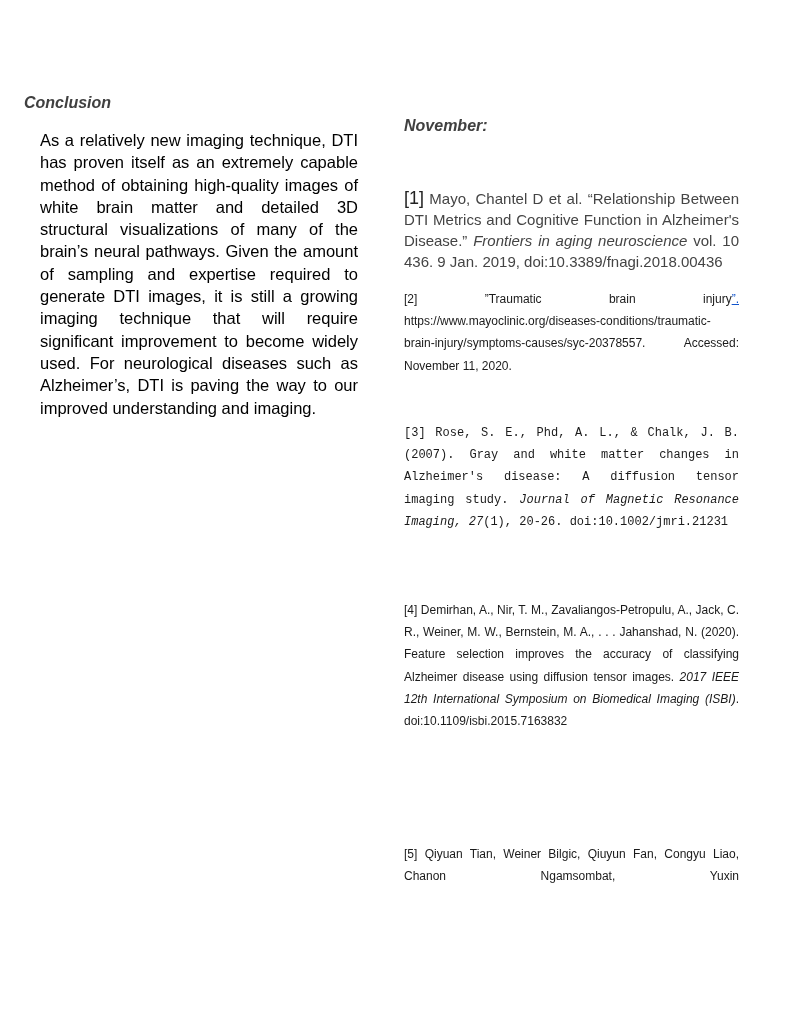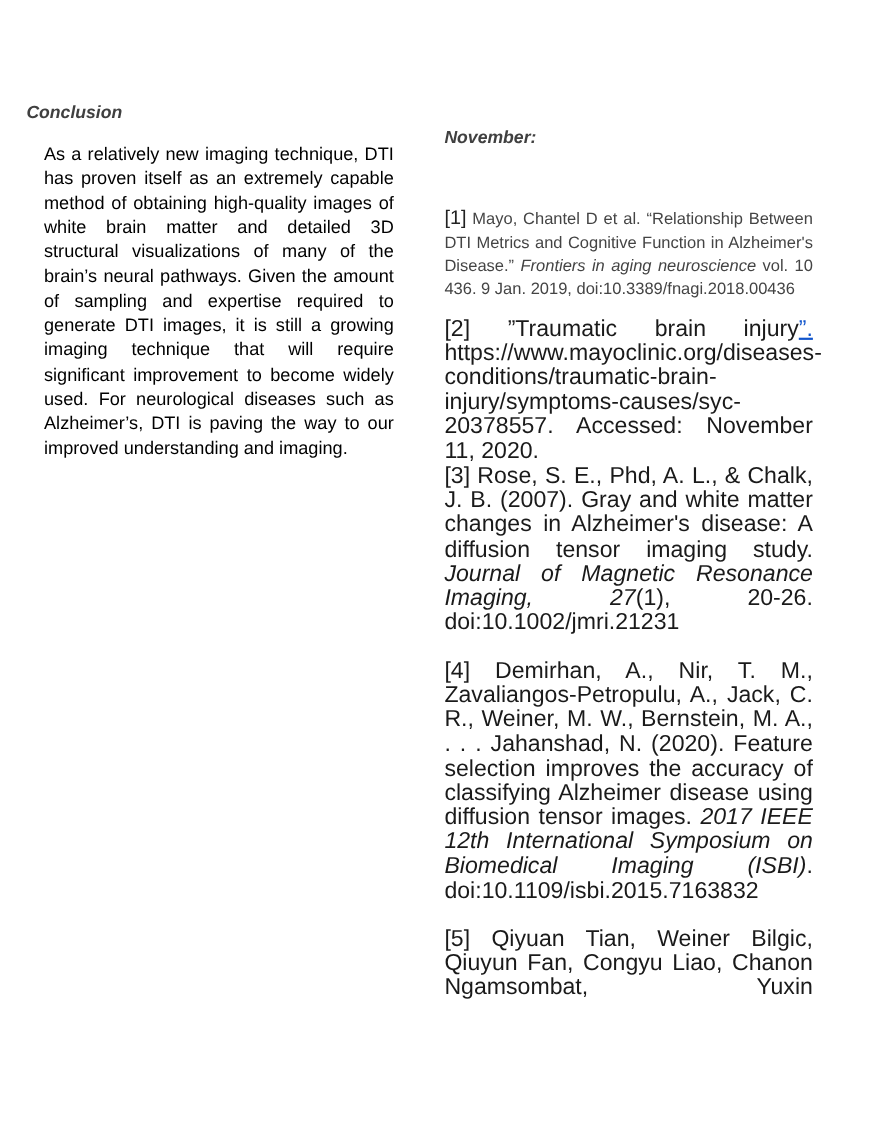--- a/index.html
+++ b/index.html
@@ -3,25 +3,25 @@
 <meta charset="utf-8">
 <style>
   html, body { margin: 0; padding: 0; background: #ffffff; }
   body { width: 791px; height: 1023px; position: relative; overflow: hidden;
          font-family: "Liberation Sans", sans-serif; color: #111; }
   .heading { position: absolute; font-weight: bold; font-style: italic; font-size: 16px; color: #404040; }
   #concl-heading { left: 24px; top: 94px; }
   #src-heading { left: 404px; top: 117px; }
   .para { position: absolute; font-size: 16.5px; line-height: 22.3px; text-align: justify; color: #000000; }
   #concl-body { left: 40px; top: 129px; width: 318px; }
-  .ref { position: absolute; left: 404px; width: 335px; font-size: 21px; line-height: 22.2px; text-align: justify; color: #1a1a1a; }
+  .ref { position: absolute; left: 404px; width: 335px; font-size: 12px; line-height: 22.2px; text-align: justify; color: #1a1a1a; }
   #ref1 { top: 176px; color: #444; font-size: 15px; line-height: 21px; margin-top: 12px; }
   #ref1 .num { font-size: 18px; color: #222; }
   #ref2 { top: 288px; }
-  #ref3 { top: 422px; }
+  #ref3 { top: 422px; font-family: Liberation Mono, monospace; }
   #ref4 { top: 599px; }
   #ref5 { top: 843px; }
   .it { font-style: italic; }
   .link { color: #1155cc; text-decoration: underline; }
   .tail:after { content: ""; display: inline-block; width: 100%; }
 </style>
 </head>
 <body>
 
 <div id="concl-heading" class="heading">Conclusion</div>

